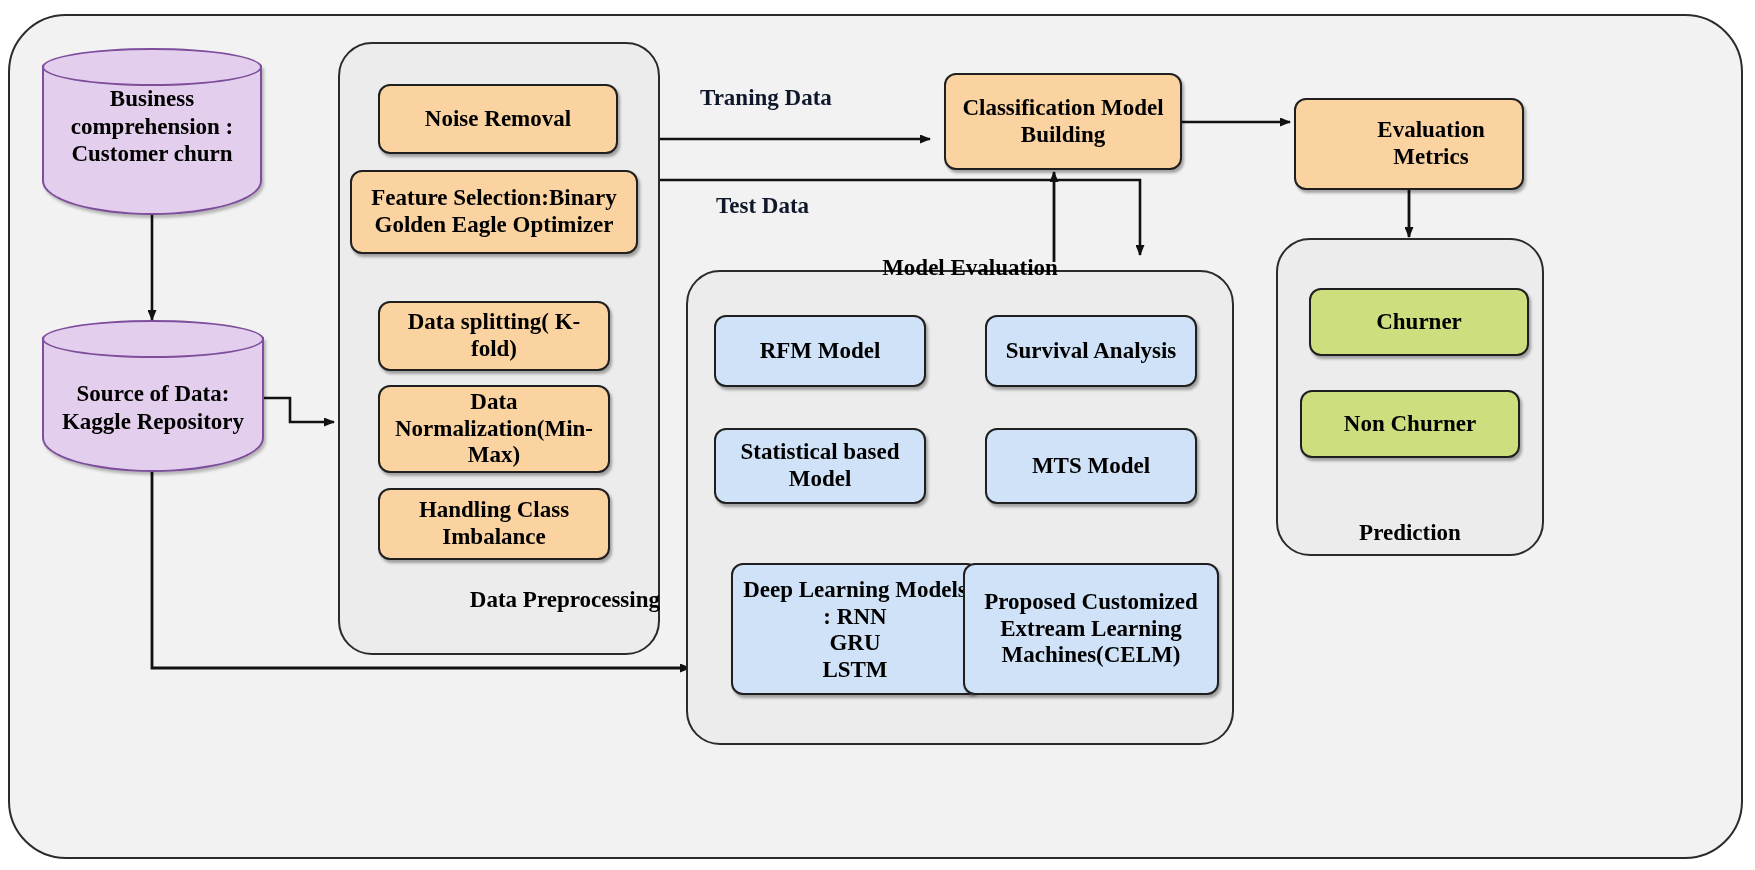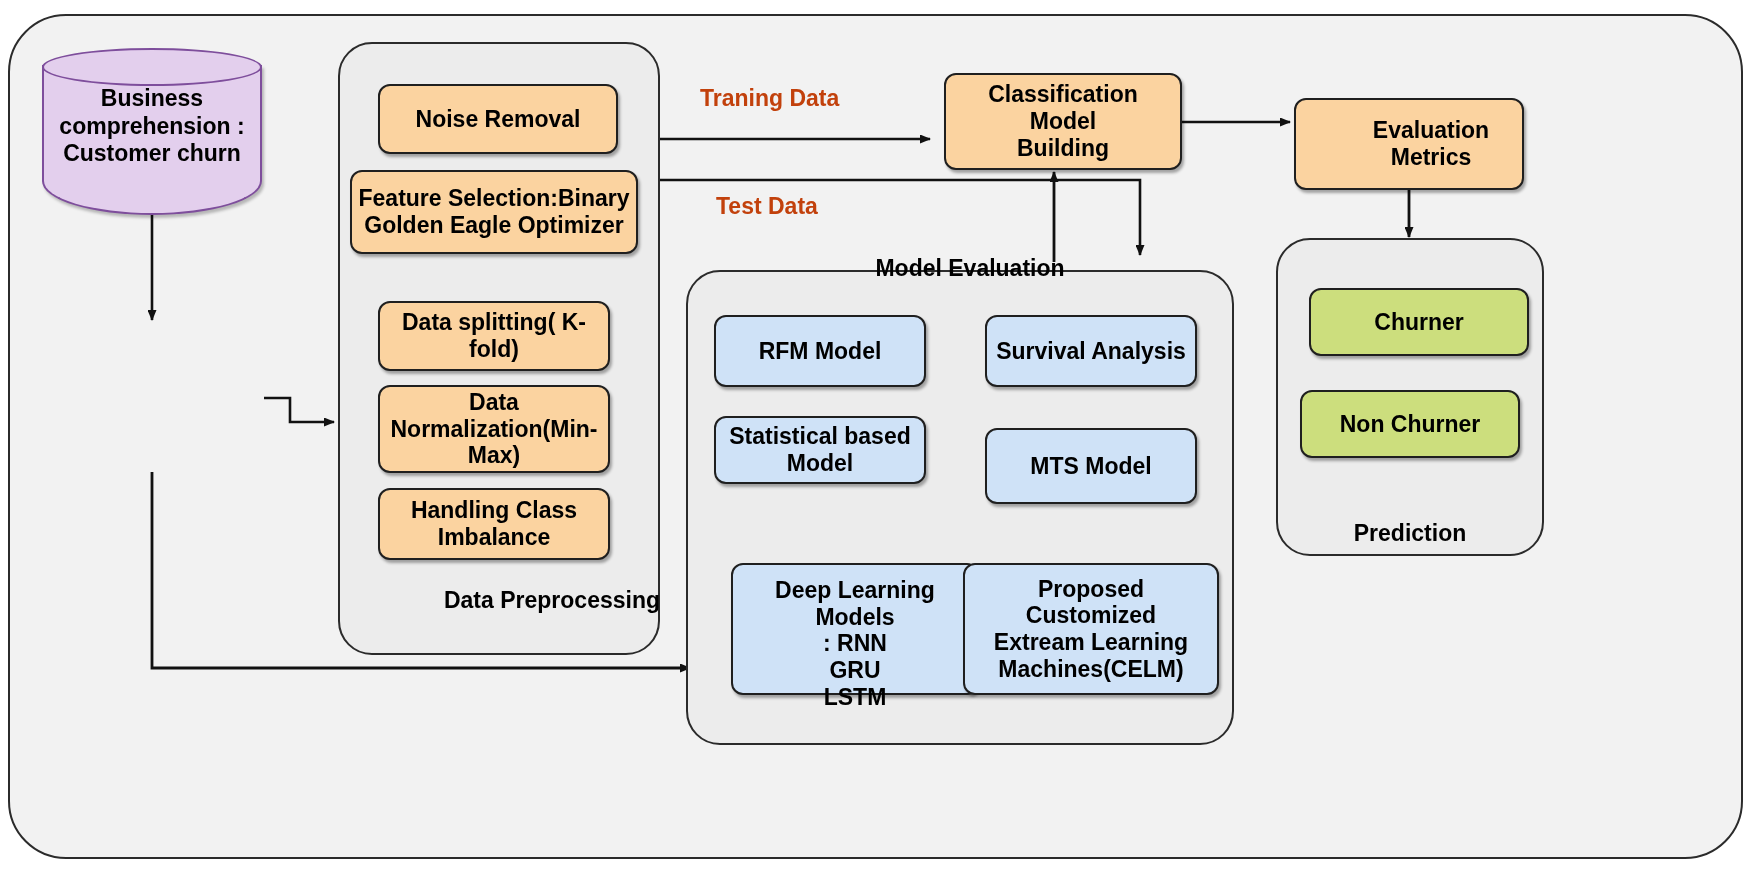--- a/index.html
+++ b/index.html
@@ -5,21 +5,21 @@
   html, body {
     margin: 0;
     padding: 0;
     background: #ffffff;
   }
   #canvas {
     position: relative;
     width: 1755px;
     height: 870px;
     background: #ffffff;
-    font-family: Liberation Sans, sans-serif;
+    font-family: Liberation Serif, serif;
     overflow: hidden;
   }
 
   
   .outer-frame {
     position: absolute;
     left: 8px;
     top: 14px;
     width: 1735px;
     height: 845px;
@@ -104,21 +104,21 @@
     color: #000;
     line-height: 1.2;
     z-index: 3;
   }
 
   
   .edge-label {
     position: absolute;
     font-size: 23px;
     font-weight: 700;
-    color: #c2410c;
+    color: #0f172a;
     white-space: nowrap;
   }
 
   
   #edges {
     position: absolute;
     left: 0; top: 0;
     width: 1755px;
     height: 870px;
     pointer-events: none;
@@ -156,20 +156,26 @@
   </svg>
 
   <div class="cyl" style="left:42px; top:48px; width:220px; height:167px;">
     <div class="body"></div>
     <div class="top"></div>
     <div class="cyl-label" style="white-space:pre-line;">Business
 comprehension :
 Customer churn</div>
   </div>
 
+  <div class="cyl" style="left:42px; top:320px; width:222px; height:152px;">
+    <div class="body"></div>
+    <div class="top"></div>
+    <div class="cyl-label" style="white-space:pre-line; top:54%;">Source of Data:
+Kaggle Repository</div>
+  </div>
 
   <div class="group-panel" style="left:338px; top:42px; width:322px; height:613px;"></div>
 
   <div class="node orange" style="left:378px; top:84px; width:240px; height:70px;">
     <span style="white-space:pre-line;">Noise Removal</span>
   </div>
 
   <div class="node orange" style="left:350px; top:170px; width:288px; height:84px;">
     <span style="white-space:pre-line;">Feature Selection:Binary
 Golden Eagle Optimizer</span>
@@ -210,21 +216,21 @@
   <div class="group-label" style="left:860px; top:255px; width:220px; z-index:5;">Model Evaluation</div>
 
   <div class="node blue" style="left:714px; top:315px; width:212px; height:72px;">
     <span style="white-space:pre-line;">RFM Model</span>
   </div>
 
   <div class="node blue" style="left:985px; top:315px; width:212px; height:72px;">
     <span style="white-space:pre-line;">Survival Analysis</span>
   </div>
 
-  <div class="node blue" style="left:714px; top:416px; width:212px; height:68px;">
+  <div class="node blue" style="left:714px; top:428px; width:212px; height:76px;">
     <span style="white-space:pre-line;">Statistical based
 Model</span>
   </div>
 
   <div class="node blue" style="left:985px; top:428px; width:212px; height:76px;">
     <span style="white-space:pre-line;">MTS Model</span>
   </div>
 
   <div class="node blue" style="left:731px; top:563px; width:248px; height:132px; align-items:flex-start; padding-top:12px;">
     <span style="white-space:pre-line;">Deep Learning Models

